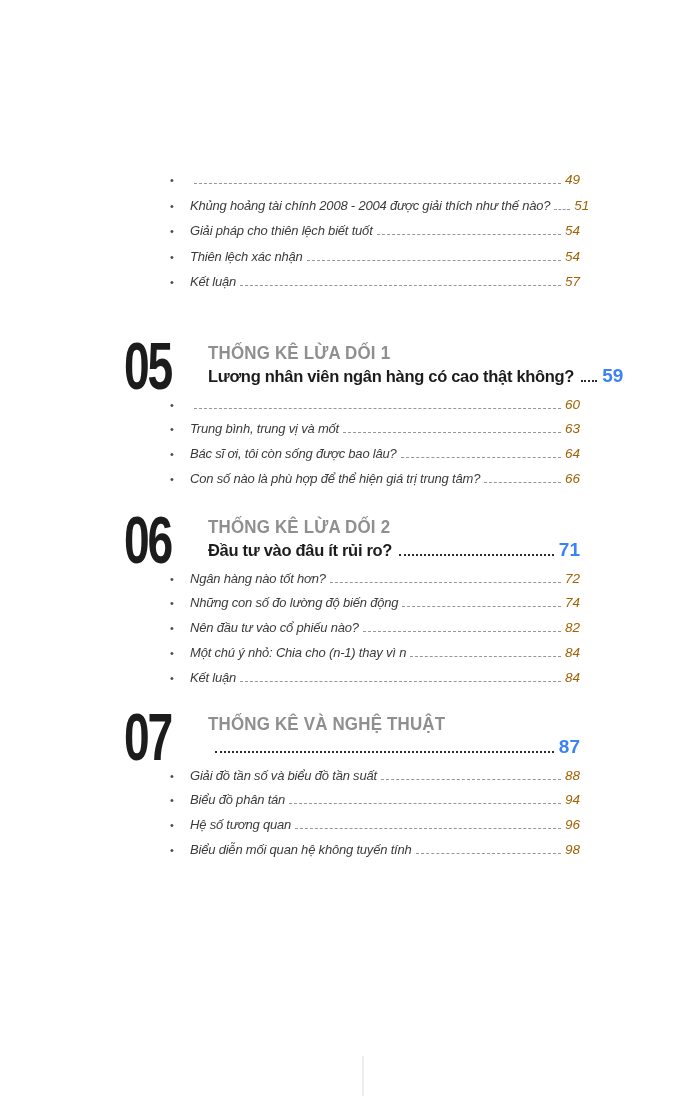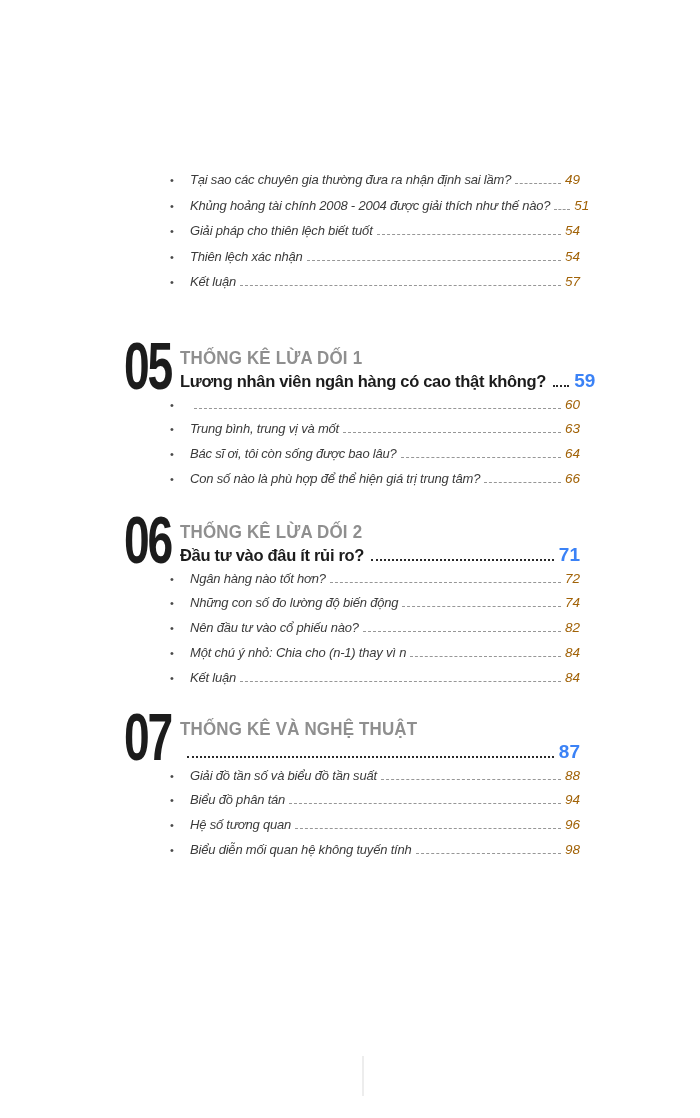--- a/index.html
+++ b/index.html
@@ -52,21 +52,22 @@
     font-style: italic;
     color: #a16207;
     font-size: 13.5px;
     flex: 0 0 auto;
   }
 
   
   .chapter { margin: 0; }
   .chapter-head {
     display: flex;
-    align-items: flex-end;
+    align-items: center;
+    gap: 28px;
   }
   .chapter-number {
     font-weight: 800;
     font-size: 66px;
     line-height: 52px;
     letter-spacing: -3px;
     color: #1c1c1c;
     transform: scaleX(0.70);
     transform-origin: top left;
     width: 58px;
@@ -127,21 +128,20 @@
   }
 </style>
 </head>
 <body>
 
 <div class="page">
 
   <ul class="toc-list">
     <li>
       <span class="bullet">•</span>
-      <span class="item-text">Tại sao các chuyên gia thường đưa ra nhận định sai lầm?</span>
       <span class="leader"></span>
       <span class="item-page">49</span>
     </li>
     <li>
       <span class="bullet">•</span>
       <span class="item-text">Khủng hoảng tài chính 2008 - 2004 được giải thích như thế nào?</span>
       <span class="leader"></span>
       <span class="item-page">51</span>
     </li>
     <li>

